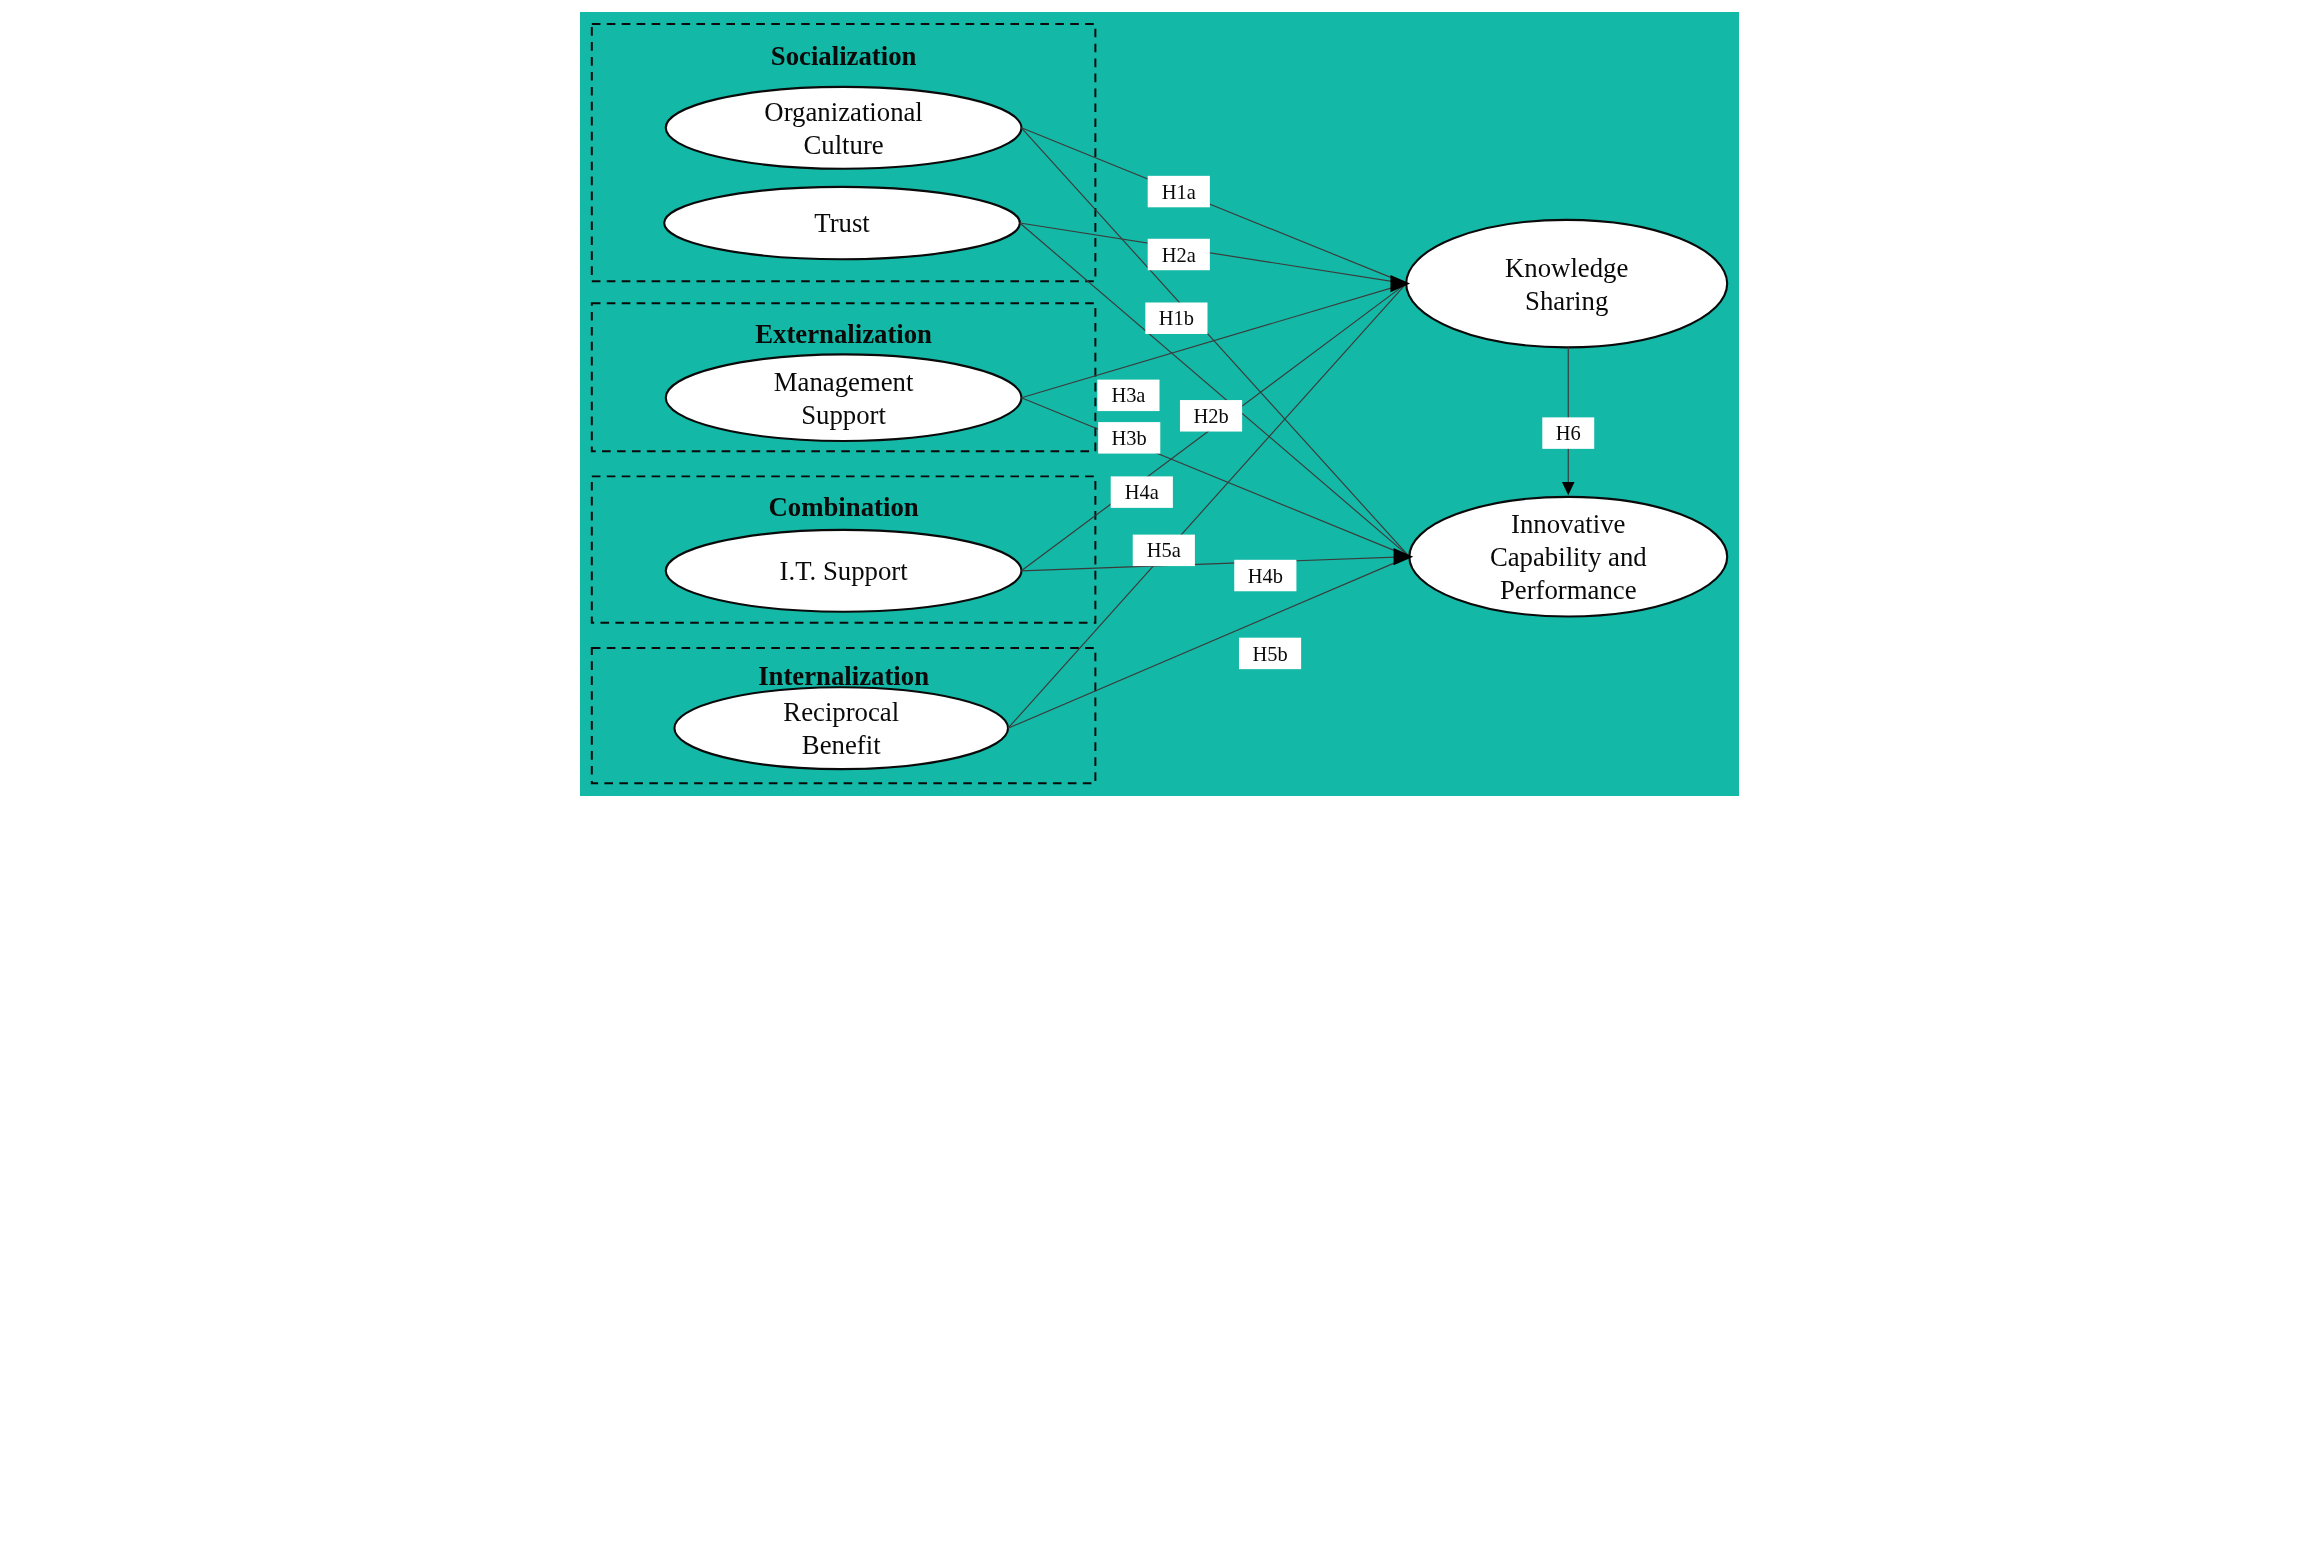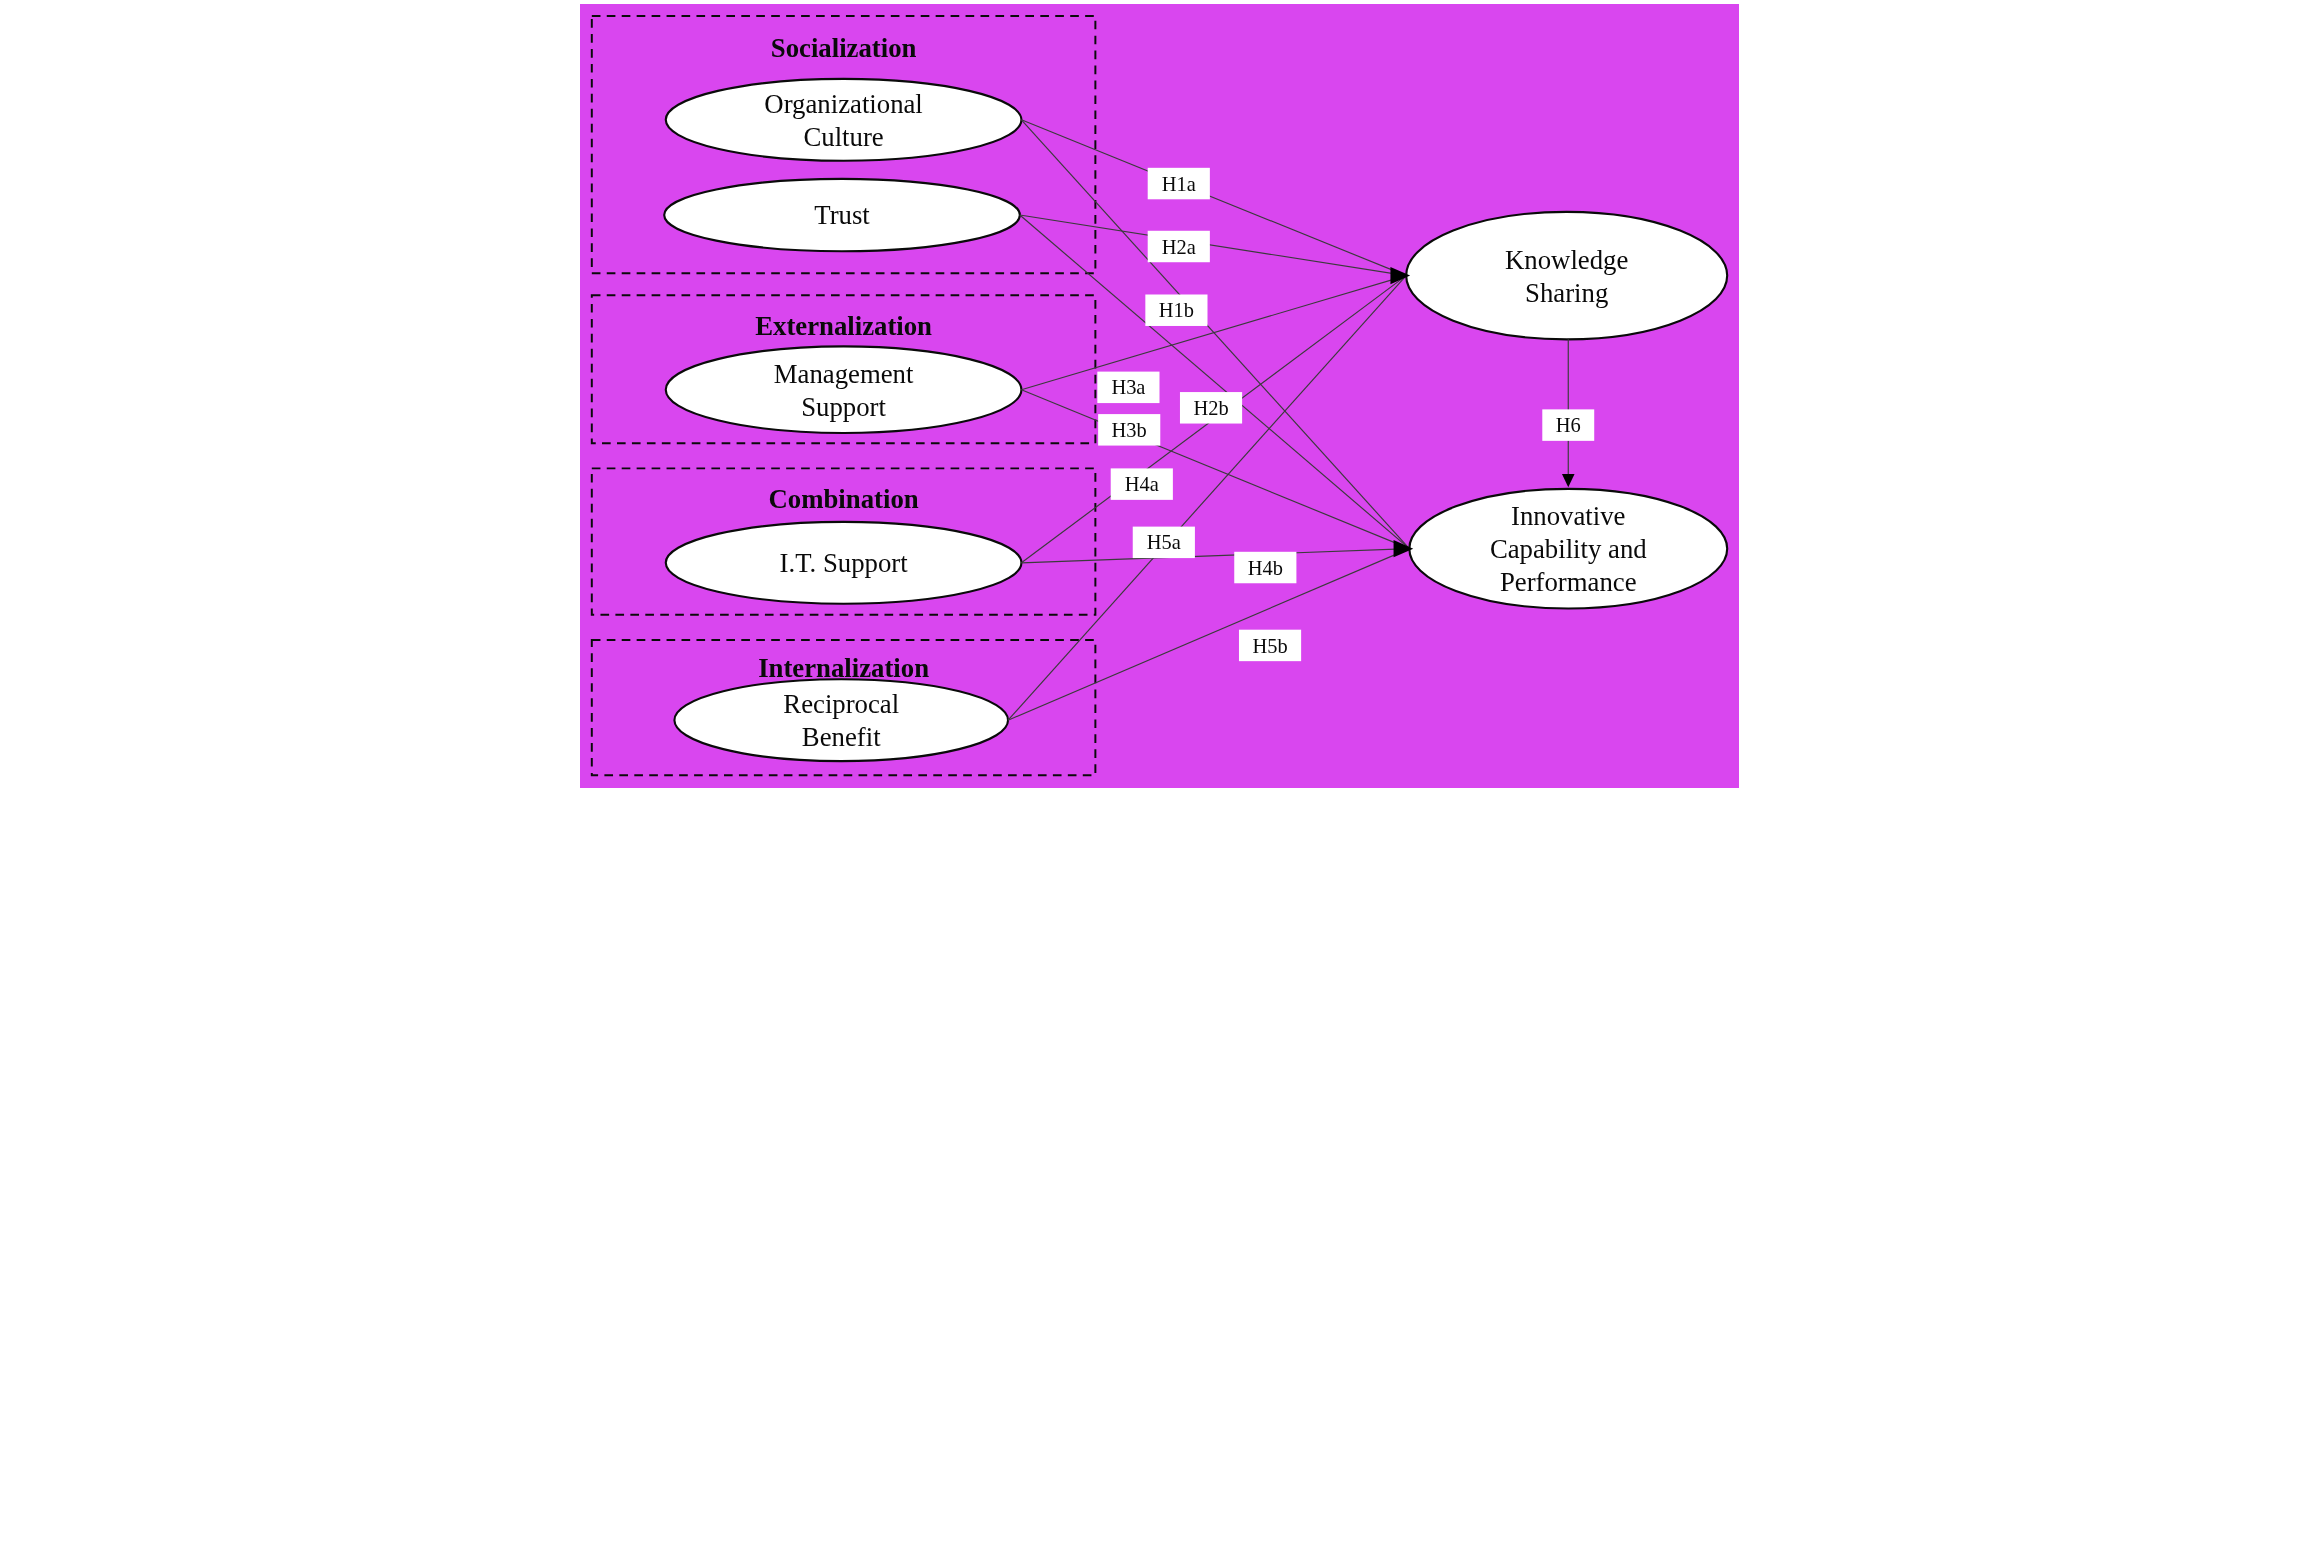--- a/index.html
+++ b/index.html
@@ -3,22 +3,22 @@
 <meta charset="utf-8">
 <style>
   html, body {
     margin: 0;
     padding: 0;
     background: #ffffff;
   }
   .page {
     width: 1159px;
     height: 784px;
-    margin: 4px auto;
-    background: #d946ef;
+    margin: 12px auto;
+    background: #14b8a6;
     position: relative;
   }
   svg { display: block; width: 100%; height: 100%; }
 
   .group-box {
     fill: none;
     stroke: #0a0a0a;
     stroke-width: 2.5;
     stroke-dasharray: 11 8;
   }

